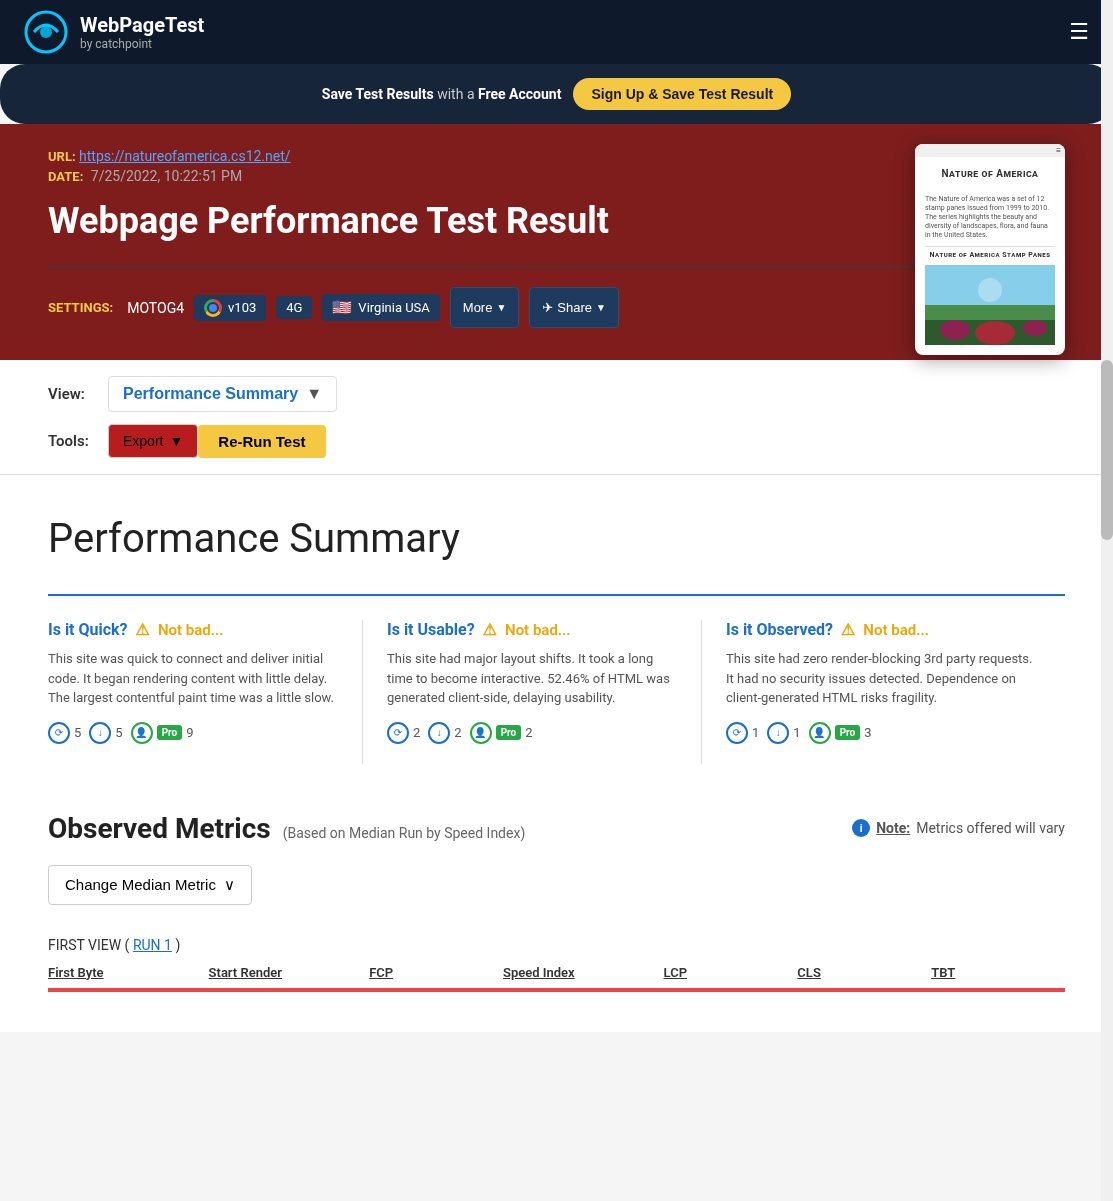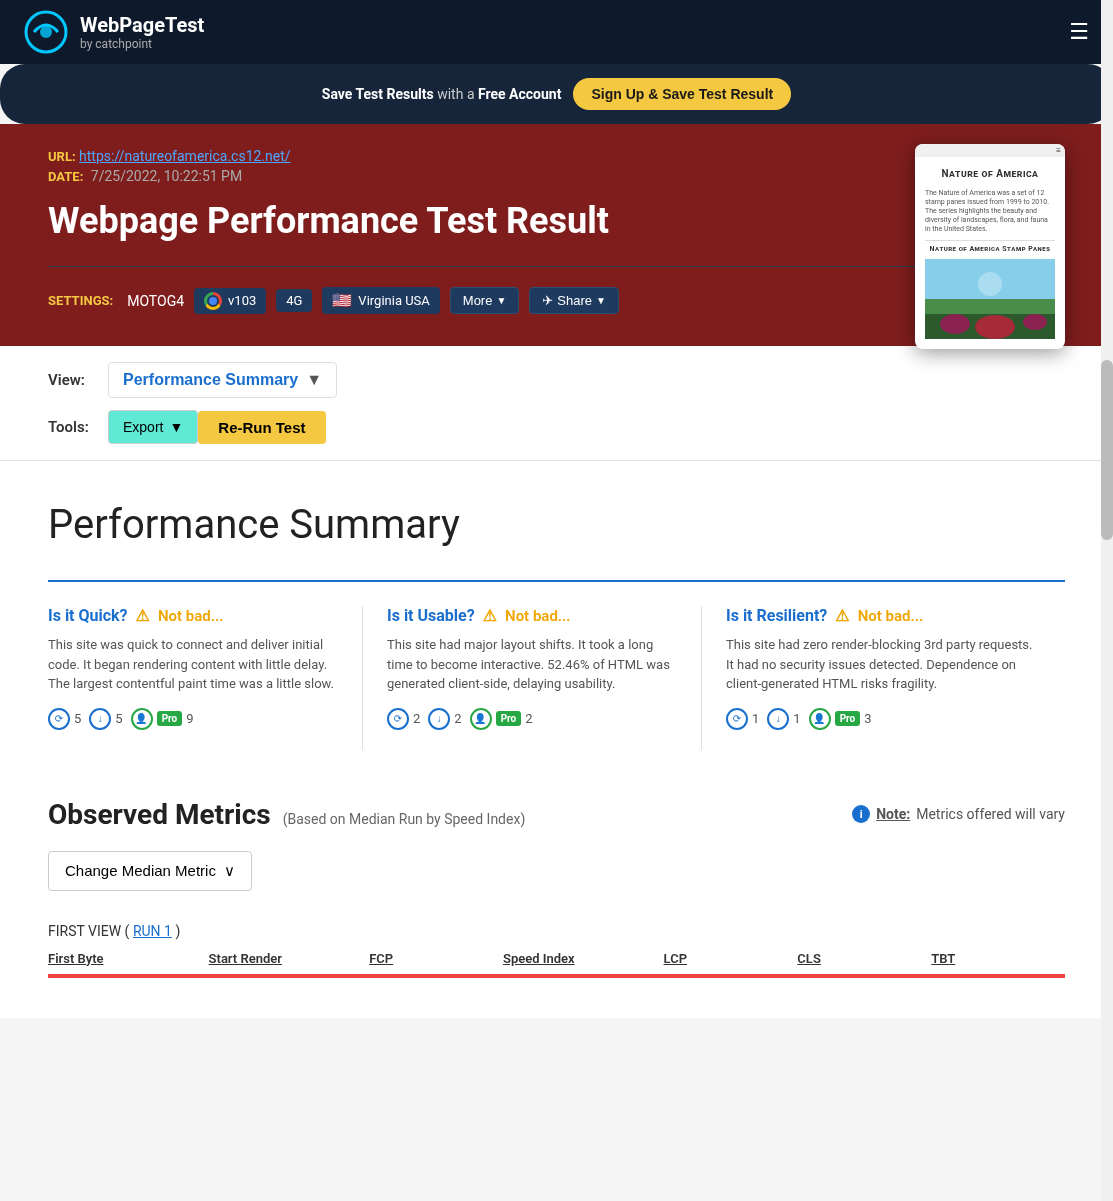--- a/index.html
+++ b/index.html
@@ -30,41 +30,41 @@
     .test-meta .date-line .label { color: #f5c842; font-weight: 700; font-size: 13px; }
     .page-title { color: white; font-size: 36px; font-weight: 700; margin-bottom: 24px; margin-top: 8px; }
     .divider-line { border: none; border-top: 1px solid #2d3f55; margin-bottom: 20px; }
     .settings-bar { display: flex; align-items: center; gap: 10px; flex-wrap: wrap; }
     .settings-label { color: #f5c842; font-weight: 700; font-size: 13px; margin-right: 4px; }
     .settings-val { color: white; font-size: 14px; }
     .settings-badge { background: #1e3a5f; color: white; border-radius: 4px; padding: 4px 10px; font-size: 13px; display: flex; align-items: center; gap: 6px; }
     .chrome-icon { width: 18px; height: 18px; border-radius: 50%; background: conic-gradient(#ea4335 0 33%, #fbbc05 33% 66%, #34a853 66% 100%); position: relative; display: inline-block; }
     .chrome-icon::after { content: ''; position: absolute; top: 50%; left: 50%; transform: translate(-50%, -50%); width: 8px; height: 8px; background: #4285f4; border-radius: 50%; border: 2px solid #1e3a5f; }
     .flag { font-size: 16px; }
-    .btn-more, .btn-share { background: #1e3a5f; color: white; border: 1px solid #2d4f6f; border-radius: 4px; padding: 5px 12px; font-size: 13px; cursor: pointer; display: flex; align-items: center; gap: 4px; }
+    .btn-more, .btn-share { background: #1e3a5f; color: white; border: 1px solid #2d4f6f; border-radius: 4px; padding: 12px 12px; font-size: 13px; cursor: pointer; display: flex; align-items: center; gap: 4px; }
     .chevron-small { font-size: 10px; }
 
     
     .preview-card { position: absolute; right: 48px; top: 20px; width: 150px; background: white; border-radius: 8px; overflow: hidden; box-shadow: 0 4px 20px rgba(0,0,0,0.4); }
     .preview-card-inner { padding: 10px; font-size: 8px; color: #333; line-height: 1.4; }
-    .preview-title { font-size: 10px; font-weight: 700; font-variant: small-caps; text-align: center; letter-spacing: 0.5px; margin-bottom: 8px; }
+    .preview-title { font-size: 10px; font-weight: 700; font-variant: small-caps; text-align: center; letter-spacing: 0.5px; margin-bottom: 14px; }
     .preview-desc { font-size: 7px; color: #555; margin-bottom: 6px; line-height: 1.3; }
     .preview-divider { border: none; border-top: 1px solid #ddd; margin: 4px 0; }
     .preview-subtitle { font-size: 7px; font-weight: 700; font-variant: small-caps; text-align: center; letter-spacing: 0.5px; margin-bottom: 4px; }
     .preview-img-area { width: 100%; height: 80px; background: linear-gradient(180deg, #87ceeb 0%, #4a8c4a 60%, #2d5a2d 100%); position: relative; }
     .preview-menu-bar { background: #f0f0f0; padding: 2px 4px; display: flex; justify-content: flex-end; font-size: 8px; }
 
     
     .controls-section { background: white; padding: 16px 48px; border-bottom: 1px solid #e0e0e0; }
     .control-row { display: flex; align-items: center; margin-bottom: 12px; }
     .control-row:last-child { margin-bottom: 0; }
     .control-label { font-size: 15px; font-weight: 600; color: #333; min-width: 60px; }
     .view-select { display: flex; align-items: center; gap: 8px; background: white; border: 1px solid #ddd; border-radius: 4px; padding: 8px 14px; color: #1a6fce; font-size: 16px; font-weight: 600; cursor: pointer; }
     .view-select .chevron { color: #555; }
-    .btn-export { background: #5eead4; border: 1px solid #ccc; border-radius: 4px; padding: 8px 14px; font-size: 14px; cursor: pointer; display: flex; align-items: center; gap: 6px; }
+    .btn-export { background: #b91c1c; border: 1px solid #ccc; border-radius: 4px; padding: 8px 14px; font-size: 14px; cursor: pointer; display: flex; align-items: center; gap: 6px; }
     .btn-rerun { background: #f5c842; border: none; border-radius: 4px; padding: 8px 20px; font-size: 15px; font-weight: 600; cursor: pointer; }
 
     
     .main-content { background: white; padding: 40px 48px; }
     .section-title { font-size: 40px; font-weight: 400; color: #222; margin-bottom: 32px; }
     .opp-header { display: flex; align-items: center; gap: 12px; margin-bottom: 16px; }
     .opp-title { font-size: 18px; font-weight: 700; color: #1a6fce; }
     .new-badge { background: #1a6fce; color: white; font-size: 10px; font-weight: 700; border-radius: 3px; padding: 2px 5px; letter-spacing: 0.5px; }
     .btn-explore { border: 1px solid #1a6fce; color: #1a6fce; background: white; border-radius: 20px; padding: 5px 16px; font-size: 13px; cursor: pointer; }
     .opp-divider { border: none; border-top: 2px solid #1a6fce; margin-bottom: 24px; }
@@ -264,21 +264,21 @@
         <div class="metric-chip">
           <div class="metric-icon green">👤</div>
           <span class="pro-badge">Pro</span>
           <span class="metric-num">2</span>
         </div>
       </div>
     </div>
 
     <div class="card">
       <div class="card-heading">
-        <span>Is it Resilient?</span>
+        <span>Is it Observed?</span>
         <span class="warning-icon">⚠</span>
         <span class="status-text">Not bad...</span>
       </div>
       <div class="card-desc">This site had zero render-blocking 3rd party requests. It had no security issues detected. Dependence on client-generated HTML risks fragility.</div>
       <div class="card-metrics">
         <div class="metric-chip">
           <div class="metric-icon">⟳</div>
           <span class="metric-num">1</span>
         </div>
         <div class="metric-chip">

